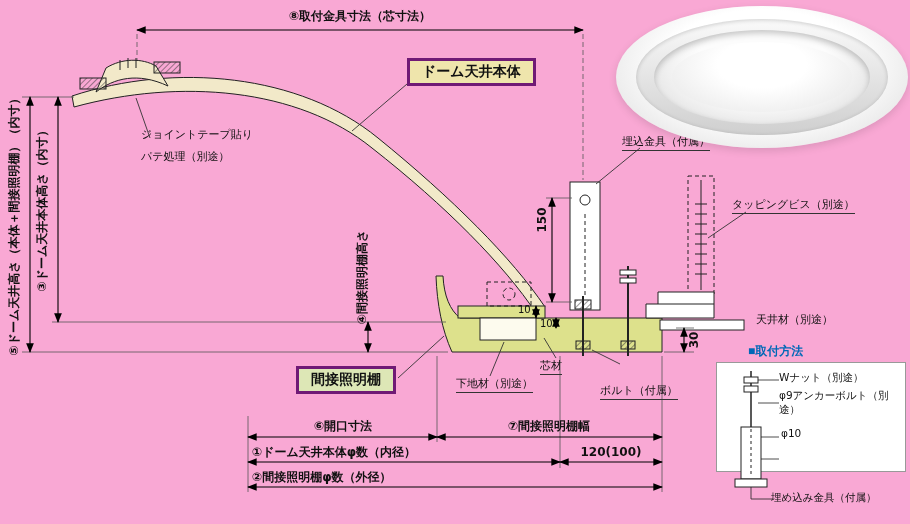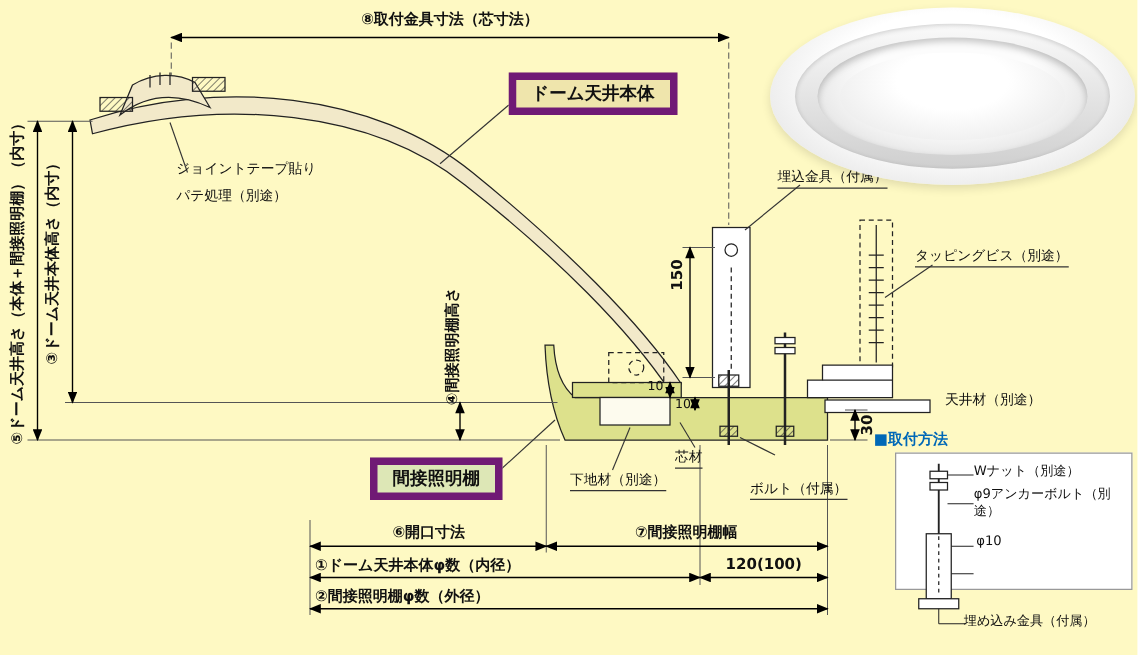--- a/index.html
+++ b/index.html
@@ -1,26 +1,26 @@
 <!DOCTYPE html>
 <html><head>
 <meta charset="utf-8">
 <style>
   *{margin:0;padding:0;box-sizing:border-box}
   html,body{background:#fff}
   body{font-family:"DejaVu Sans","Liberation Sans",sans-serif;color:#111}
-  .stage{position:relative;width:910px;height:524px;background:#fef9c3;overflow:hidden}
+  .stage{position:relative;width:910px;height:524px;background:#f9a8d4;overflow:hidden}
   .stage > svg{position:absolute;left:0;top:0}
   .lbl{position:absolute;white-space:nowrap;font-size:11px;line-height:1.25;color:#111}
   .b{font-weight:bold;font-size:12px}
   .sm{font-size:10px;font-weight:normal}
   .ctr{transform:translate(-50%,-50%)}
   .rot{transform:translate(-50%,-50%) rotate(-90deg)}
   .ul{border-bottom:1px solid #333;padding-bottom:1px}
-  .tag{position:absolute;font-weight:bold;font-size:14px;padding:2px 12px;color:#111;border:6px solid #701a75}
+  .tag{position:absolute;font-weight:bold;font-size:14px;padding:2px 12px;color:#111;border:3px solid #701a75}
   
   .photo{position:absolute;left:616px;top:6px;width:292px;height:142px;border-radius:50%;
          background:radial-gradient(ellipse at 50% 42%,#ffffff 48%,#ededed 72%,#d6d6d6 100%);
          box-shadow:0 3px 8px rgba(0,0,0,.12)}
   .photo .r1{position:absolute;left:20px;right:20px;top:13px;bottom:13px;border-radius:50%;
          background:linear-gradient(180deg,#fafafa,#cfcfcf);box-shadow:inset 0 1px 4px rgba(0,0,0,.18)}
   .photo .r2{position:absolute;left:38px;right:38px;top:24px;bottom:24px;border-radius:50%;
          background:radial-gradient(ellipse at 50% 38%,#fcfcfc 45%,#d9d9d9 95%);box-shadow:inset 0 3px 6px rgba(0,0,0,.22)}
   .photo .r3{position:absolute;left:56px;right:56px;top:36px;bottom:36px;border-radius:50%;
          background:radial-gradient(ellipse at 50% 32%,#ffffff 35%,#efefef 75%,#dcdcdc 100%)}
@@ -164,21 +164,21 @@
   <span class="lbl b" style="left:252px;top:445px">①ドーム天井本体φ数（内径）</span>
   <span class="lbl b ctr" style="left:611px;top:452px">120(100)</span>
   <span class="lbl b" style="left:252px;top:470px">②間接照明棚φ数（外径）</span>
 
   <div class="photo">
     <div class="r1"></div>
     <div class="r2"></div>
     <div class="r3"></div>
   </div>
 
-  <span class="lbl b" style="left: 699px; top: 344px; color: rgb(0, 104, 183);">■取付方法</span>
+  <span class="lbl b" style="left: 748px; top: 344px; color: rgb(0, 104, 183); font-family: Liberation Serif, serif;">■取付方法</span>
 
   <div class="method">
     <svg width="56" height="146" viewBox="0 0 56 146" style="position:absolute;left:6px;top:4px">
       <g stroke="#222" fill="none">
         <line x1="28" y1="4" x2="28" y2="62" stroke-width="1.5"></line>
         <rect x="21" y="10" width="14" height="6" fill="#fff"></rect>
         <rect x="21" y="19" width="14" height="6" fill="#fff"></rect>
         <rect x="18" y="60" width="20" height="52" fill="#fff"></rect>
         <line x1="28" y1="62" x2="28" y2="108" stroke-dasharray="3,3"></line>
         <rect x="12" y="112" width="32" height="8" fill="#fff"></rect>

